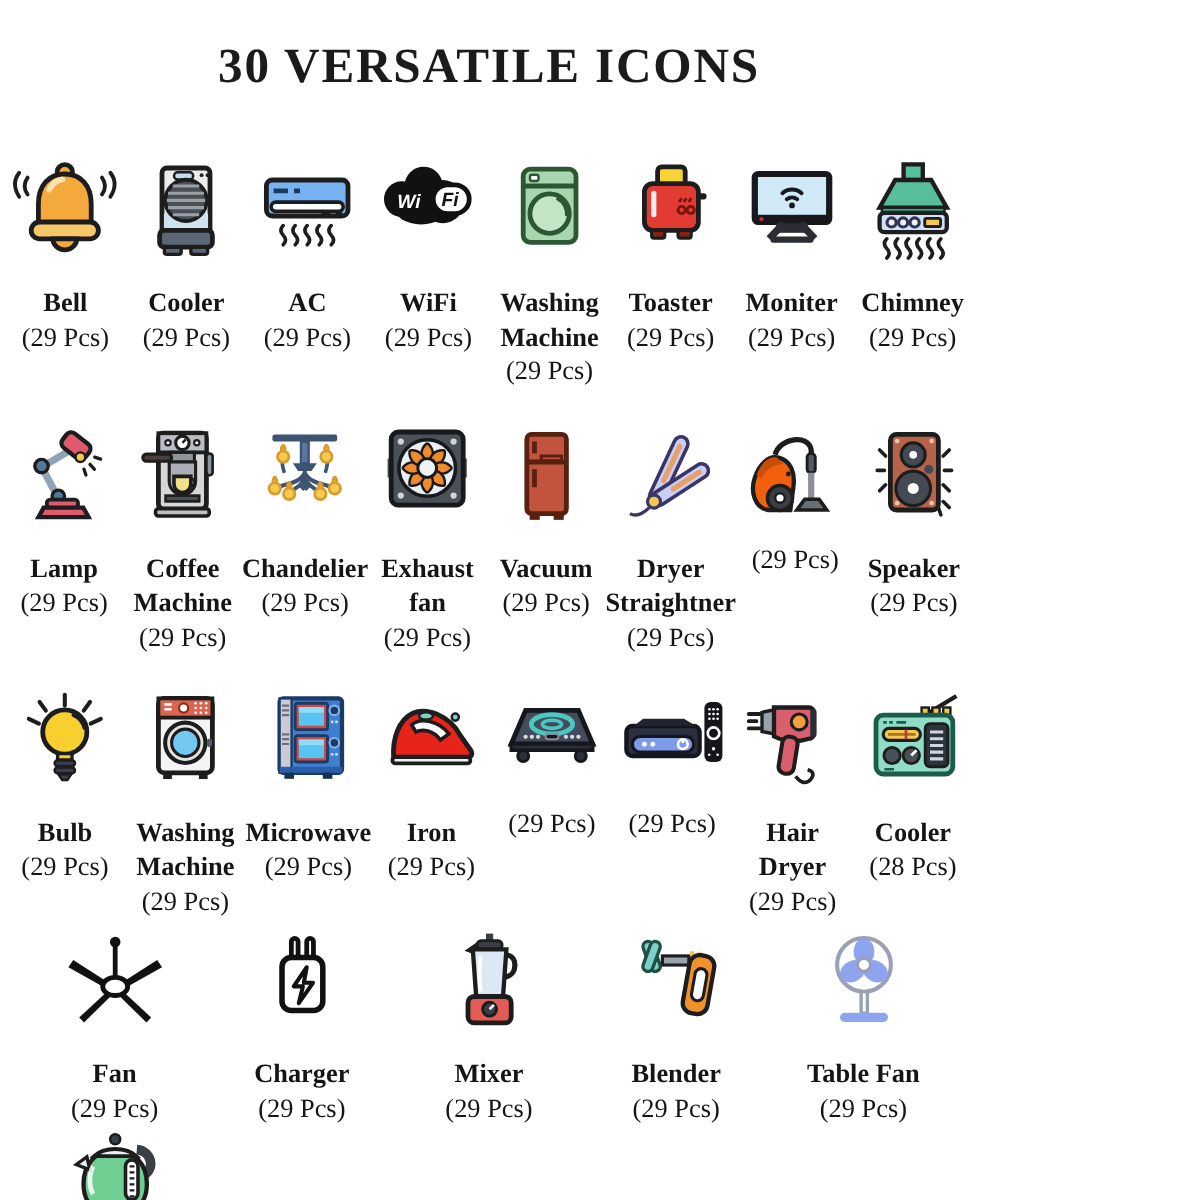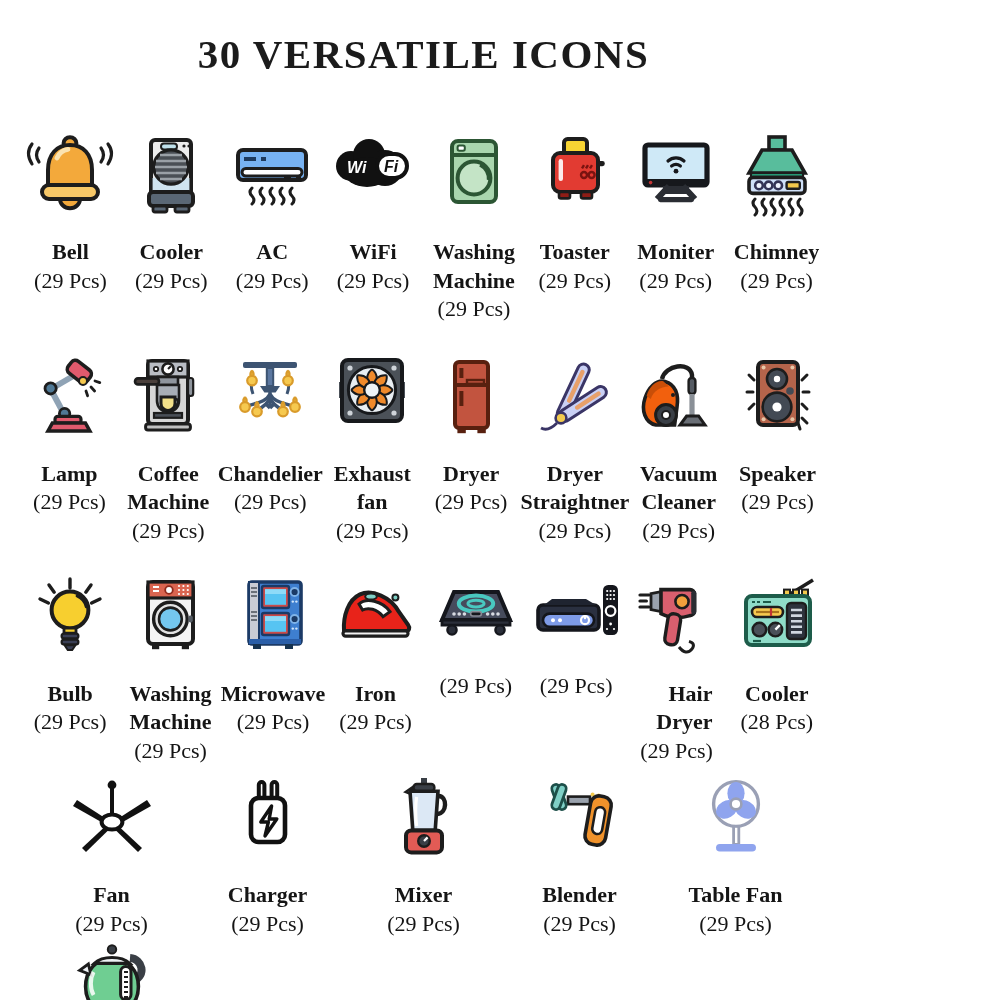--- a/index.html
+++ b/index.html
@@ -1,40 +1,40 @@
 <!DOCTYPE html>
 <html><head>
 <meta charset="utf-8">
 <style>
   html,body{margin:0;padding:0;}
   body{
     width:1000px;height:1000px;background:#ffffff;overflow:hidden;
     font-family:"Liberation Serif", serif;color:#151515;
   }
-  .page{width:815px;height:1000px;position:relative;margin-left:16px;}
+  .page{width:815px;height:1000px;position:relative;}
   .title{
     text-align:center;font-size:41px;font-weight:700;letter-spacing:1.5px;
     padding-top:30px;color:#1b1b1b;
   }
   .row{display:grid;}
   .grid8{grid-template-columns:repeat(8,1fr);padding:0 4px;}
   .grid6{grid-template-columns:repeat(5,1fr);width:780px;margin:0 auto;}
   .row1{margin-top:40px;}
   .row2{margin-top:16px;}
   .row3{margin-top:14px;}
   .row4{margin-top:8px;}
   .cell{display:flex;flex-direction:column;align-items:center;}
   .icon{height:112px;display:flex;align-items:flex-end;justify-content:center;font-style:italic;}
   .icon svg{width:96px;height:104px;display:block;}
   .row4 .icon{height:100px;}
   .label{
     font-size:22px;font-weight:700;text-align:center;line-height:1.3;
     margin-top:8px;max-width:112px;
   }
-  .label.narrow{max-width:72px;text-align:right;}
+  .label.narrow{max-width:72px;}
   .label.narrow2{max-width:92px;}
   .count{font-size:22px;font-weight:400;text-align:center;line-height:1.3;}
 </style>
 </head>
 <body>
 
 <div class="page">
 
   <div class="title">30 VERSATILE ICONS</div>
 
@@ -284,21 +284,21 @@
         <svg viewBox="0 0 48 48">
           <rect x="16" y="5" width="16.5" height="33" rx="2" fill="#C2543F" stroke="#58200f" stroke-width="2"></rect>
           <line x1="16" y1="16.5" x2="32.5" y2="16.5" stroke="#58200f" stroke-width="2"></line>
           <line x1="19.2" y1="8" x2="19.2" y2="13" stroke="#58200f" stroke-width="2"></line>
           <line x1="19.2" y1="19.5" x2="19.2" y2="27" stroke="#58200f" stroke-width="2"></line>
           <rect x="22" y="14" width="8.5" height="1.9" fill="#C2543F" stroke="#58200f" stroke-width="1.2"></rect>
           <rect x="17.2" y="38" width="4.2" height="2.6" fill="#58200f"></rect>
           <rect x="27.2" y="38" width="4.2" height="2.6" fill="#58200f"></rect>
         </svg>
       </div>
-      <div class="label">Dryer</div>
+      <div class="label">Vacuum</div>
       <div class="count">(29 Pcs)</div>
     </div>
 
     <div class="cell">
       <div class="icon">
         <svg viewBox="0 0 48 48">
           <path d="M15 35.5 q-4.5 4.5 -8 2.5" fill="none" stroke="#3a3566" stroke-width="1.4"></path>
           <g transform="translate(17 33)">
             <g transform="rotate(25)">
               <rect x="-2.9" y="-29.5" width="5.8" height="30" rx="2.9" fill="#C9D0F5" stroke="#3a3566" stroke-width="1.5"></rect>
@@ -323,21 +323,20 @@
           <rect x="28.8" y="13" width="3.4" height="8" rx="1.5" fill="#555b63" stroke="#1d1d1d" stroke-width="1.2"></rect>
           <line x1="30.5" y1="21" x2="30.5" y2="32" stroke="#8a9097" stroke-width="2.6"></line>
           <path d="M24.5 36.5 h12.5 l-3.2-4.5 h-6 z" fill="#6a6f76" stroke="#1d1d1d" stroke-width="1.5"></path>
           <path d="M12.5 36.5 c-5.5-1-7.5-7.5-5.5-13.5 c1.7-5 5.5-9.5 10-8.3 c5.2 1.4 7 6.5 6 12.8 l-1.2 9 z" fill="#F2600D" stroke="#1d1d1d" stroke-width="1.8"></path>
           <path d="M7.8 22 c1.3-4.6 5-8.2 8.5-7.3 l2.6 2.6 c-4.4 0.2-7.8 2.4-9 6.2 z" fill="#C94E08"></path>
           <circle cx="17.5" cy="31.5" r="5.2" fill="#3a3f46" stroke="#1d1d1d" stroke-width="1.5"></circle>
           <circle cx="17.5" cy="31.5" r="2" fill="#ffffff" stroke="#1d1d1d" stroke-width="1"></circle>
           <circle cx="21" cy="21.5" r="1" fill="#1d1d1d"></circle>
         </svg>
       </div>
-      <div class="label">Vacuum Cleaner</div>
       <div class="count">(29 Pcs)</div>
     </div>
 
     <div class="cell">
       <div class="icon">
         <svg viewBox="0 0 48 48">
           <path d="M9.5 11.5 l2.5 2.5 M8.5 20 h3 M9.5 28.5 l2.5-2.5" stroke="#1d1d1d" stroke-width="1.5" stroke-linecap="round"></path>
           <path d="M38.5 11.5 l-2.5 2.5 M39.5 20 h-3 M38.5 28.5 l-2.5-2.5 M36 33 l2.5 2.5 M34 35.5 l1 3" stroke="#1d1d1d" stroke-width="1.5" stroke-linecap="round"></path>
           <rect x="14" y="5" width="20" height="31.5" rx="2.5" fill="#B5644B" stroke="#1d1d1d" stroke-width="2"></rect>
           <circle cx="16.8" cy="7.8" r="1" fill="#e8c7a8"></circle>

